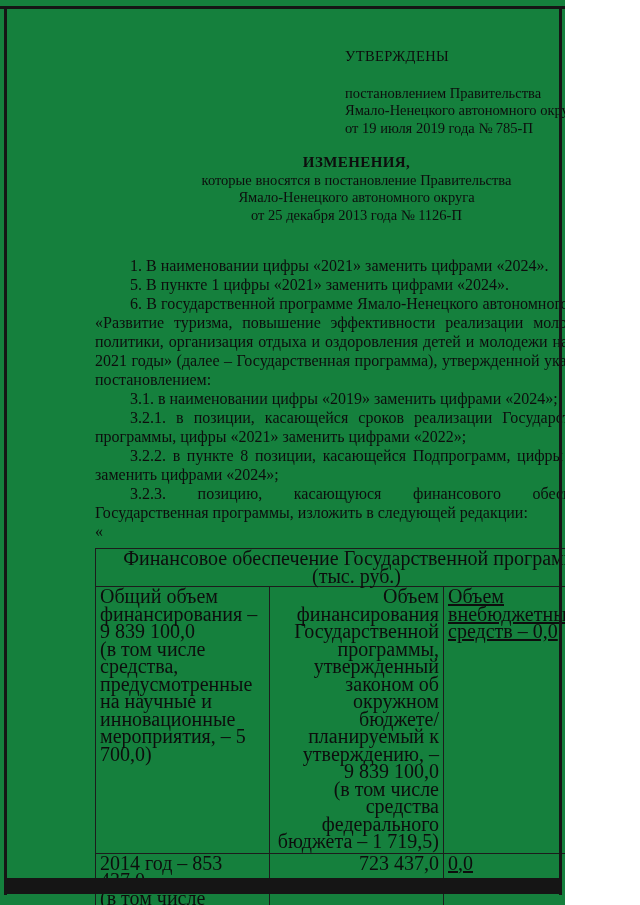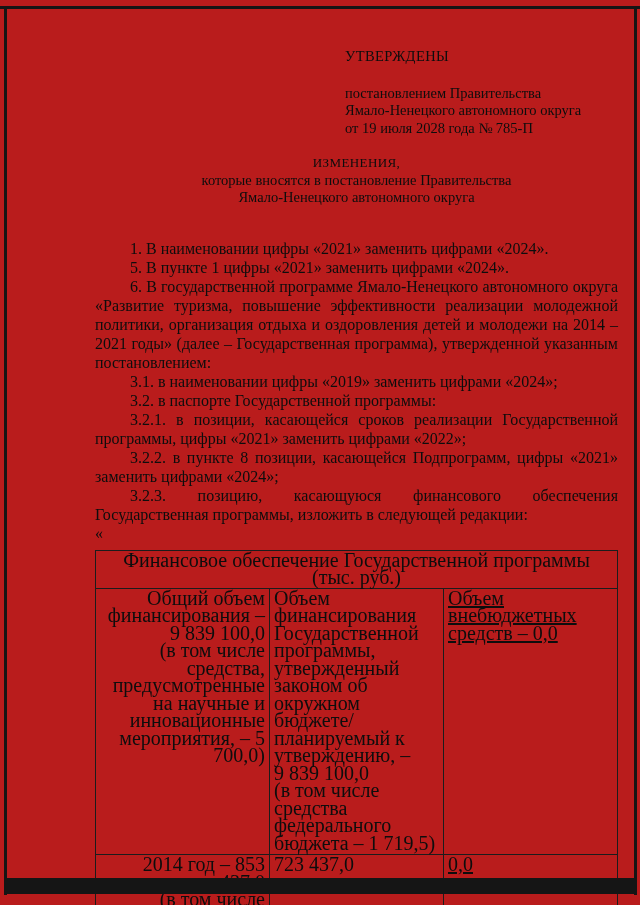--- a/index.html
+++ b/index.html
@@ -3,23 +3,23 @@
 <meta charset="utf-8">
 <style>
   * { margin: 0; padding: 0; box-sizing: border-box; }
   html, body { width: 640px; height: 905px; }
   body {
     font-family: "Liberation Serif", "DejaVu Serif", serif;
     background: #ffffff;
   }
   .page {
     position: relative;
-    width: 640px;
+    width: 565px;
     height: 905px;
-    background: #b91c1c;
+    background: #15803d;
     color: #0d0d0d;
     overflow: hidden;
   }
   
   .edge { position: absolute; background: #151515; z-index: 5; }
   .edge-top    { top: 6px; left: 0; width: 640px; height: 3px; }
   .edge-left   { top: 6px; left: 4px; width: 3px; height: 889px; }
   .edge-right  { top: 6px; right: 3px; width: 3px; height: 889px; }
   .edge-bottom { top: 878px; left: 4px; right: 3px; height: 16px; }
 
@@ -38,21 +38,21 @@
     text-align: left;
   }
   .approval-status { margin-bottom: 19px; letter-spacing: 0.4px; }
 
   .doc-title {
     margin-top: 17px;
     text-align: center;
     font-size: 14.5px;
     line-height: 17.5px;
   }
-  .doc-title-main { font-weight: normal; font-size: 13px; letter-spacing: 0.4px; }
+  .doc-title-main { font-weight: bold; font-size: 15px; letter-spacing: 0.4px; }
 
   .body-text {
     margin-top: 32px;
     font-size: 16px;
     line-height: 19px;
     text-align: justify;
   }
   .para { text-indent: 35px; }
   .para.no-indent { text-indent: 0; text-align: left; }
 
@@ -69,56 +69,56 @@
     line-height: 17.5px;
     padding: 1px 4px 2px 4px;
     white-space: pre-line;
     margin-top: 17px;
   }
   .caption-cell {
     text-align: center;
     white-space: normal !important;
     padding: 1px 4px !important;
   }
-  td.c1 { width: 168px; text-align: right; }
-  td.c2 { width: 190px; }
+  td.c1 { width: 168px; }
+  td.c2 { width: 190px; text-align: right; }
   td.c3 { width: 165px; text-decoration: underline; }
   tr.row-last td { height: 112px; border-bottom: none; }
 </style>
 </head>
 <body>
 
 <div class="page">
 
   <div class="edge edge-top"></div>
   <div class="edge edge-left"></div>
   <div class="edge edge-right"></div>
   <div class="edge edge-bottom"></div>
 
   <div class="content">
 
     <div class="approval">
       <div class="approval-status">УТВЕРЖДЕНЫ</div>
       <div class="approval-line">постановлением Правительства</div>
       <div class="approval-line">Ямало-Ненецкого автономного округа</div>
-      <div class="approval-line">от 19 июля 2028 года № 785-П</div>
+      <div class="approval-line">от 19 июля 2019 года № 785-П</div>
     </div>
 
     <div class="doc-title">
       <div class="doc-title-main">ИЗМЕНЕНИЯ,</div>
       <div class="doc-title-line">которые вносятся в постановление Правительства</div>
       <div class="doc-title-line">Ямало-Ненецкого автономного округа</div>
+      <div class="doc-title-line">от 25 декабря 2013 года № 1126-П</div>
     </div>
 
     <div class="body-text">
       <p class="para">1. В наименовании цифры «2021» заменить цифрами «2024».</p>
       <p class="para">5. В пункте 1 цифры «2021» заменить цифрами «2024».</p>
       <p class="para">6. В государственной программе Ямало-Ненецкого автономного округа «Развитие туризма, повышение эффективности реализации молодежной политики, организация отдыха и оздоровления детей и молодежи на 2014 – 2021 годы» (далее – Государственная программа), утвержденной указанным постановлением:</p>
       <p class="para">3.1. в наименовании цифры «2019» заменить цифрами «2024»;</p>
-      <p class="para">3.2. в паспорте Государственной программы:</p>
       <p class="para">3.2.1. в позиции, касающейся сроков реализации Государственной программы, цифры «2021» заменить цифрами «2022»;</p>
       <p class="para">3.2.2. в пункте 8 позиции, касающейся Подпрограмм, цифры «2021» заменить цифрами «2024»;</p>
       <p class="para">3.2.3. позицию, касающуюся финансового обеспечения Государственная программы, изложить в следующей редакции:</p>
       <p class="para no-indent">«</p>
     </div>
 
     <table class="finance-table">
       <tbody>
         <tr>
           <td colspan="3" class="caption-cell">Финансовое обеспечение Государственной программы (тыс. руб.)</td>

